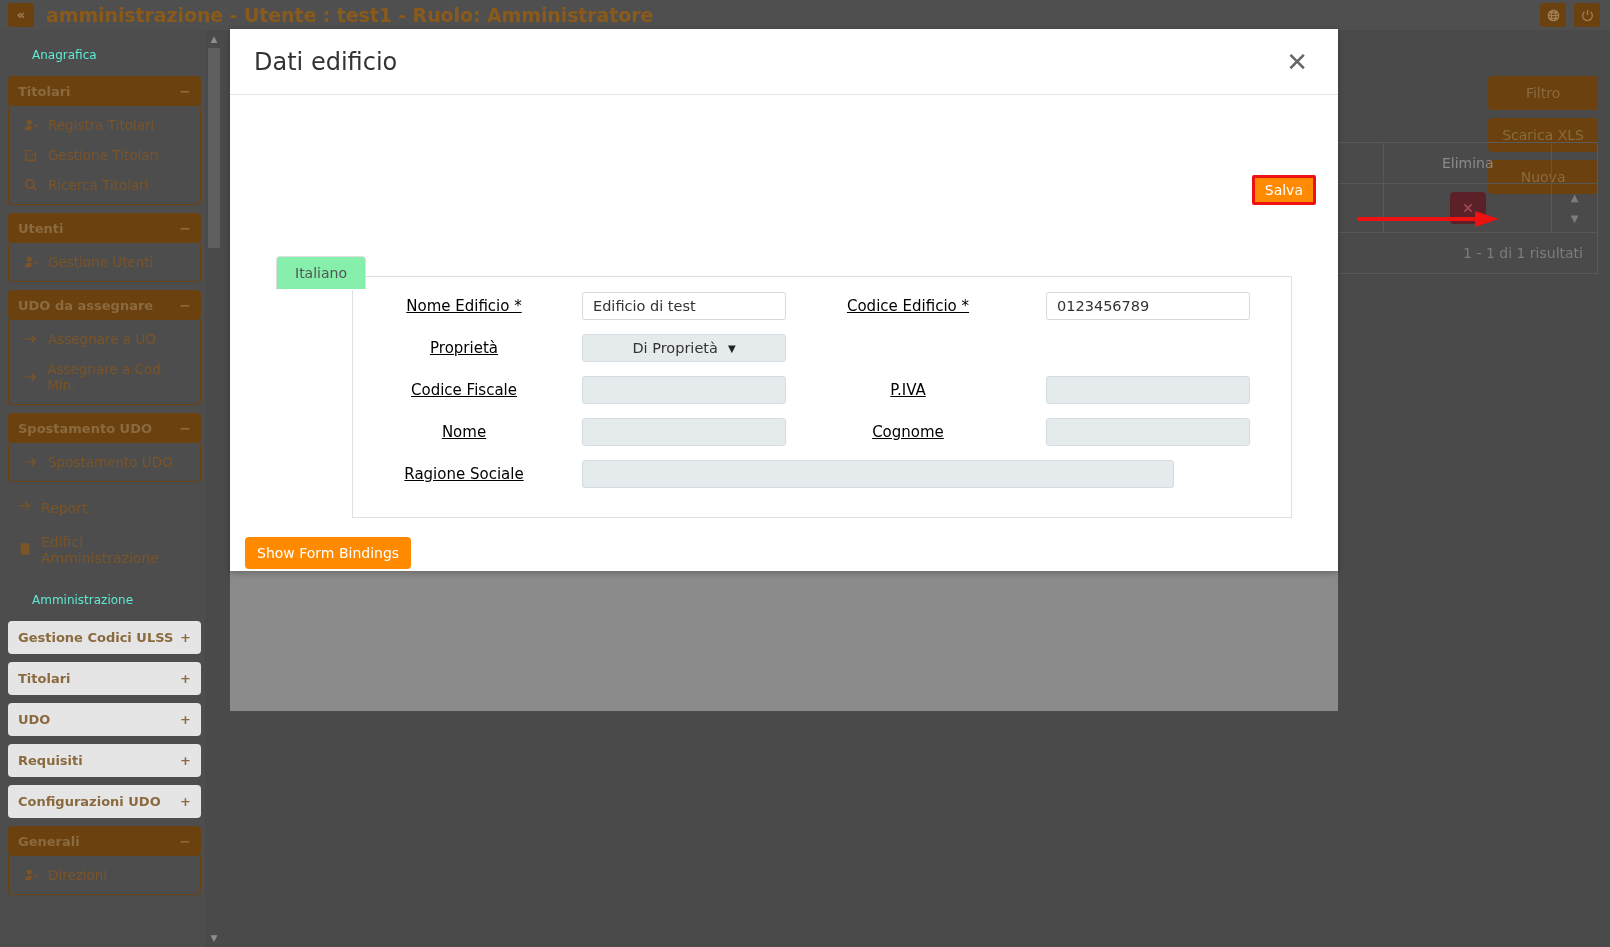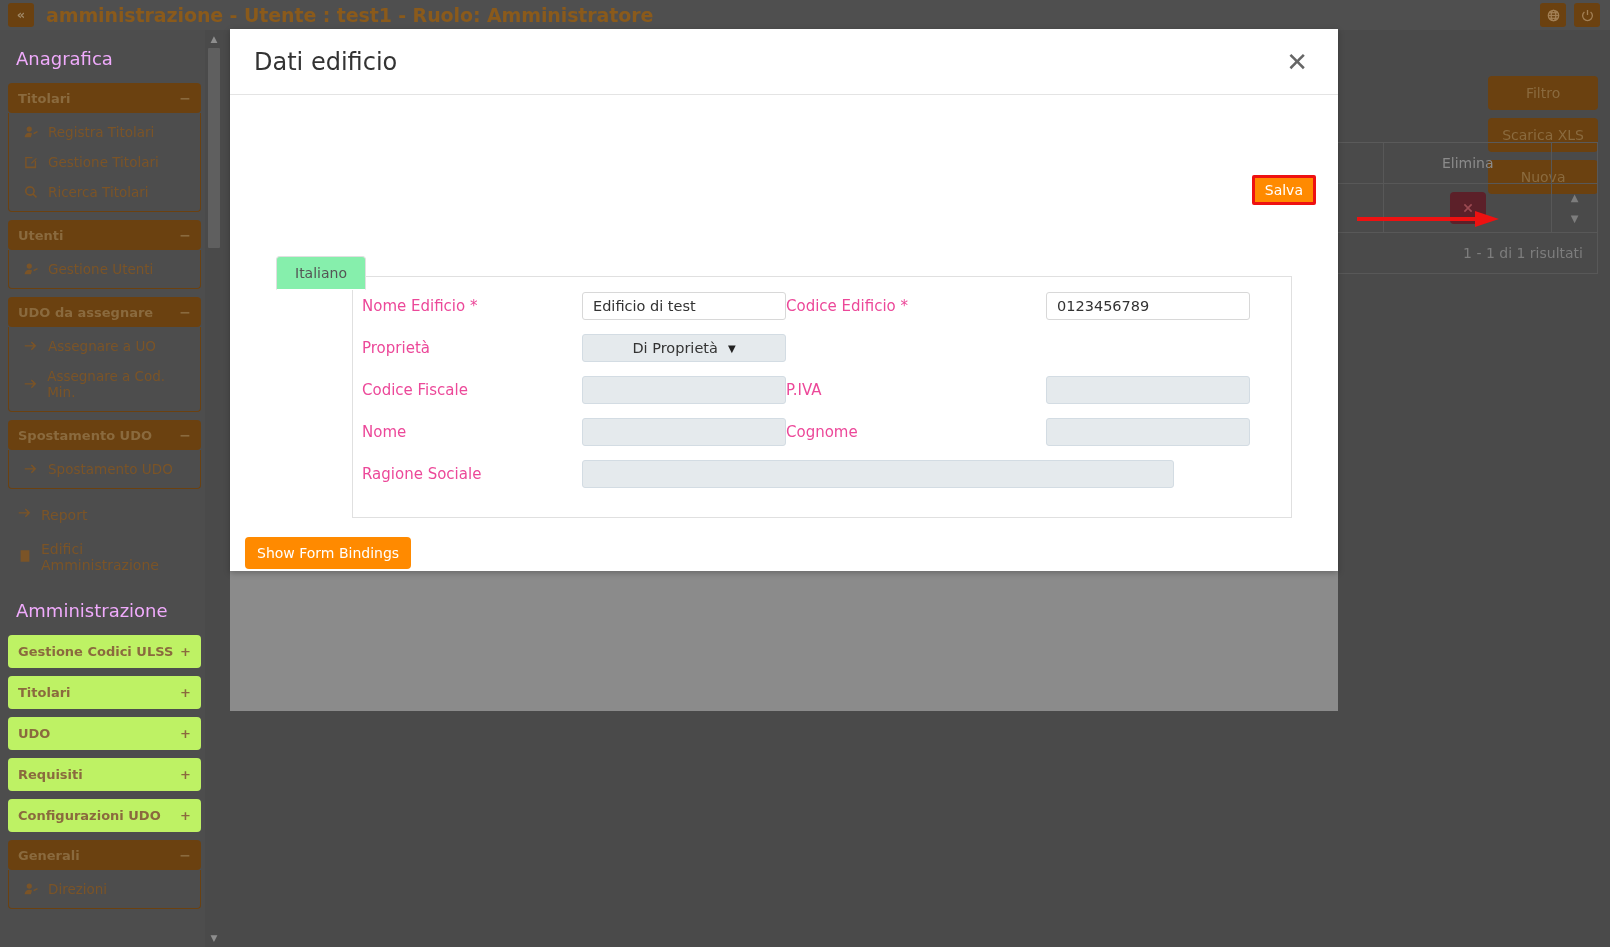--- a/index.html
+++ b/index.html
@@ -63,22 +63,23 @@
     color: #8e8e8e; font-size: 9px; text-align: center; line-height: 14px;
   }
   .scroll-arrow.up { top: 2px; }
   .scroll-arrow.down { bottom: 2px; }
   #sidebar-scroll-thumb {
     position: absolute; left: 3px; top: 18px; width: 12px; height: 200px;
     background: #5f5f5f; border-radius: 1px;
   }
 
   .section-title {
-    font-size: 18px; color: #f0abfc; padding: 18px 0 14px 16px;
+    font-size: 12px; color: #5eead4; padding: 18px 0 14px 16px;
     font-weight: normal;
+    margin-left: 16px;
   }
   .menu-group { margin: 0 4px 8px 8px; }
   .menu-header {
     background: #6b4110;
     color: #8a6a3e;
     font-size: 13px; font-weight: bold;
     padding: 7px 10px;
     border-radius: 4px;
     display: flex; align-items: center; justify-content: space-between;
     cursor: pointer;
@@ -103,21 +104,21 @@
   }
   .menu-item .mi-icon svg { width: 14px; height: 14px; fill: #7b5427; }
   .standalone-item {
     display: flex; align-items: center; gap: 9px;
     padding: 9px 10px 9px 18px;
     color: #7b5427; font-size: 14px; cursor: pointer;
   }
   .standalone-item .mi-icon svg { width: 14px; height: 14px; fill: #7b5427; }
   .collapsed-group {
     margin: 0 4px 8px 8px;
-    background: #bef264; color: #8a6a3e;
+    background: #e5e5e5; color: #8a6a3e;
     font-size: 13px; font-weight: bold;
     padding: 9px 10px; border-radius: 4px;
     display: flex; justify-content: space-between;
     cursor: pointer;
   }
 
   
   #content {
     position: absolute; top: 30px; left: 223px; right: 0; bottom: 0;
     background: #4a4a4a;
@@ -231,22 +232,22 @@
     background: #ffffff;
   }
   #form-grid {
     position: absolute; left: 122px; top: 181px;
     width: 940px; height: 242px;
     padding: 16px 28px 16px 10px;
   }
   .frow { display: flex; align-items: center; margin-bottom: 14px; }
   .fcell { display: flex; align-items: center; }
   .flabel {
-    font-size: 15px; color: #ec4899; text-align: left;
-    padding-right: 16px; white-space: nowrap;
+    font-size: 15px; color: #000000; text-align: center;
+    padding-right: 16px; white-space: nowrap; text-decoration: underline;
   }
   .fcontrol {
     height: 28px;
     border: 1px solid #d3dce3;
     border-radius: 3px;
     background: #e5eaed;
     font-size: 14.5px; color: #333;
     padding: 0 10px;
     display: flex; align-items: center;
     font-family: inherit;

